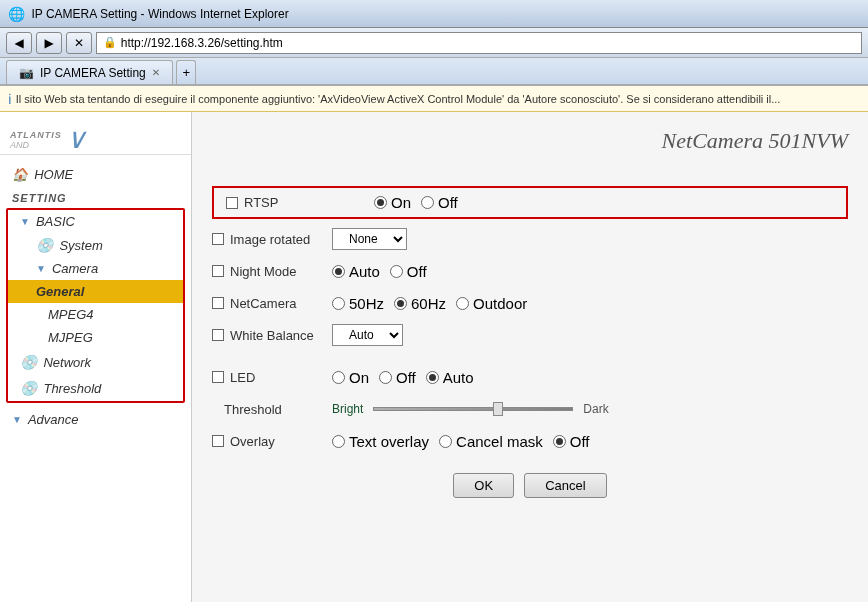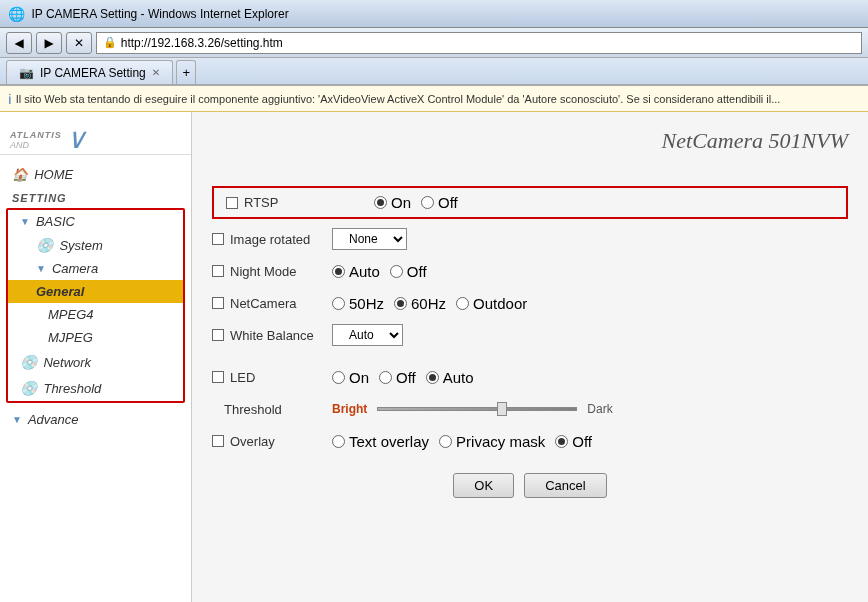--- a/index.html
+++ b/index.html
@@ -238,21 +238,21 @@
       border: 1px solid #888;
     }
     .slider-handle {
       position: absolute;
       left: 60%;
       top: -6px;
       width: 10px; height: 14px;
       background: #e0e0e0;
       border: 1px solid #888;
     }
-    .slider-bright { font-size: 12px; color: #c2410c; font-weight: bold; }
+    .slider-bright { font-size: 12px; color: #14532d; }
     .slider-dark { font-size: 12px; color: #555; }
 
     .btn-row {
       display: flex; justify-content: center; gap: 10px;
       margin-top: 20px;
     }
     .form-btn {
       padding: 4px 20px;
       background: linear-gradient(to bottom, #f0f0f0, #d8d8d8);
       border: 1px solid #888;
@@ -483,21 +483,21 @@
         <span class="checkbox-box"></span>
         <span>Overlay</span>
       </div>
       <div class="form-controls">
         <div class="radio-group">
           <div class="radio-input"></div>
           <span class="radio-label">Text overlay</span>
         </div>
         <div class="radio-group">
           <div class="radio-input"></div>
-          <span class="radio-label">Privacy mask</span>
+          <span class="radio-label">Cancel mask</span>
         </div>
         <div class="radio-group">
           <div class="radio-input selected"></div>
           <span class="radio-label">Off</span>
         </div>
       </div>
     </div>
 
     <div class="btn-row">
       <button class="form-btn">OK</button>

